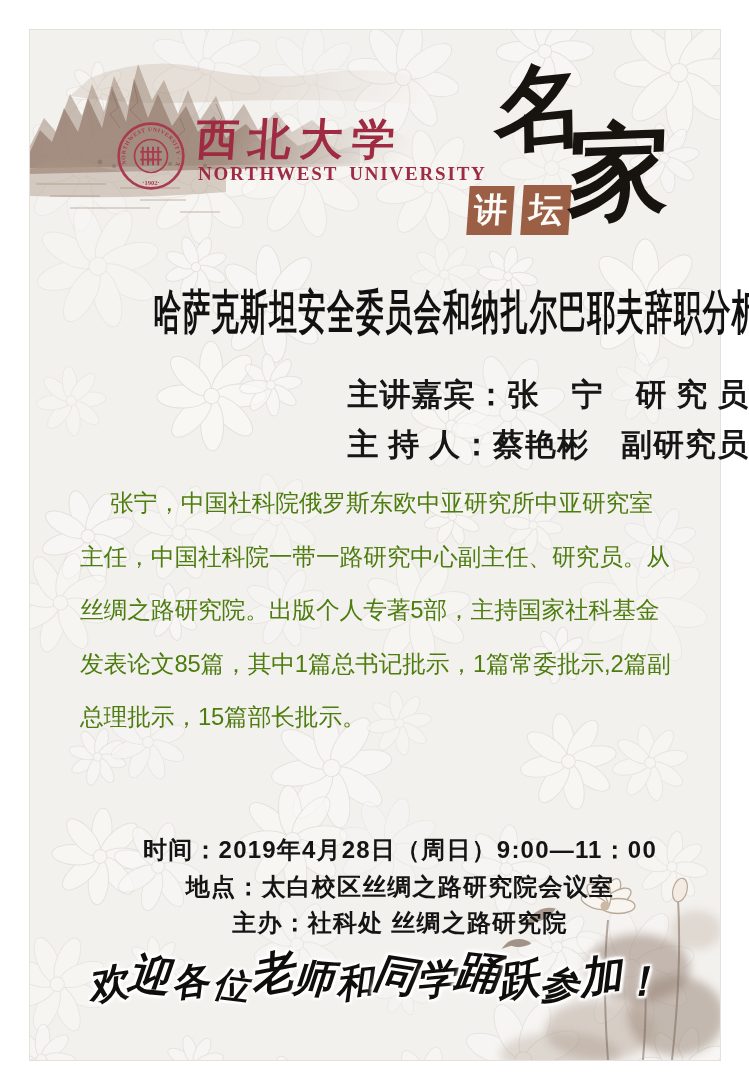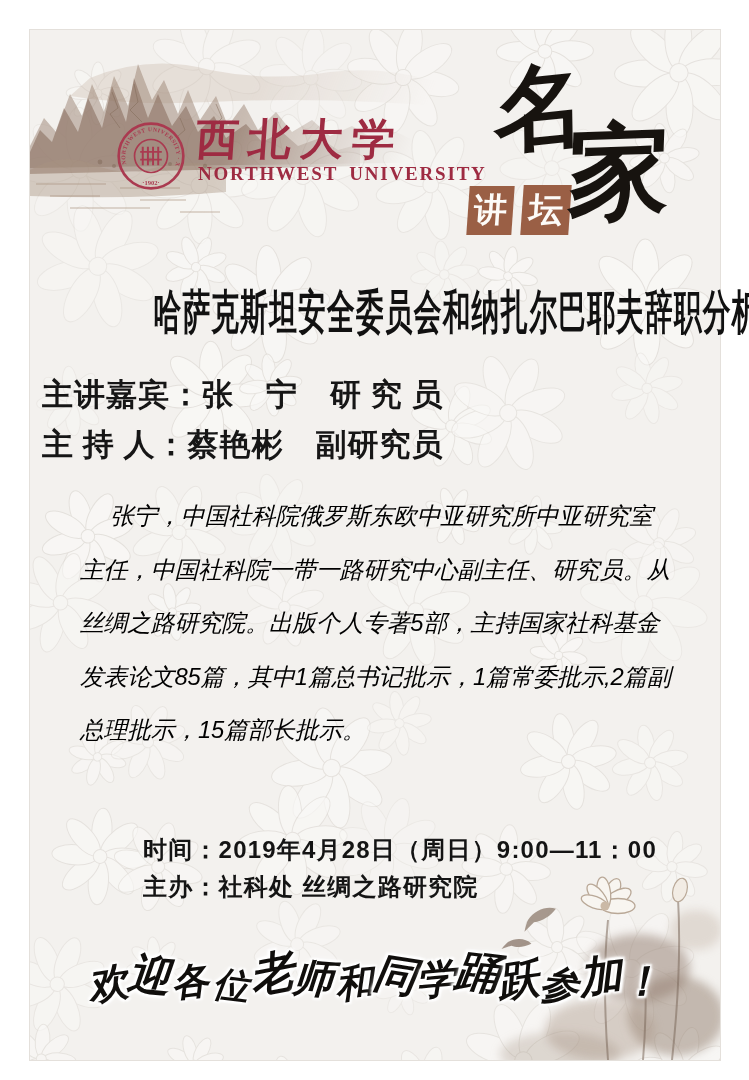--- a/index.html
+++ b/index.html
@@ -34,33 +34,33 @@
   .forum-box{position:absolute;z-index:5;background:#9a5f45;color:#fdfbf8;text-align:center;
         font-family:"Liberation Serif",serif;font-weight:900;}
   .box1{left:468px;top:186px;width:45px;height:49px;font-size:33px;line-height:49px;transform:skewX(-4deg);}
   .box2{left:522px;top:185px;width:48px;height:50px;font-size:34px;line-height:50px;transform:skewX(-4deg);}
   
   .main-title{position:absolute;left:0;right:0;top:281px;z-index:5;text-align:center;
         font-family:"Liberation Serif",serif;font-weight:900;color:#111;
         font-size:47px;line-height:62px;letter-spacing:2px;white-space:nowrap;
         transform:scaleX(.59);transform-origin:50% 50%;}
   
-  .speaker-line{position:absolute;left:42px;right:0;z-index:5;text-align:left;
+  .speaker-line{position:absolute;left:42px;right:0;z-index:5;text-align:right;
         font-family:"Liberation Serif",serif;font-weight:900;color:#161616;
         font-size:31px;white-space:nowrap;letter-spacing:1px;}
   .speaker-1{top:374px;}
   .speaker-2{top:424px;}
   
-  .bio{position:absolute;left:80px;top:489px;width:604px;z-index:5;color:#000000;font-style:italic;}
+  .bio{position:absolute;left:80px;top:476px;width:604px;z-index:5;color:#4d7c0f;}
   .bio .line{white-space:nowrap;height:53.5px;line-height:53.5px;font-size:23.8px;letter-spacing:-.2px;}
   .bio .first{text-indent:30px;}
   
   .details{position:absolute;left:143px;top:832px;z-index:5;color:#141414;
         font-weight:700;font-size:24px;}
-  .details .row{height:36.5px;line-height:36.5px;letter-spacing:1.2px;white-space:nowrap;}
+  .details .row{height:36.5px;line-height:36.5px;letter-spacing:1.2px;white-space:nowrap;text-align:center;}
   
   .welcome{position:absolute;left:0;right:0;top:944px;z-index:7;text-align:center;
         font-family:"Liberation Serif",serif;font-weight:900;font-style:italic;color:#100e0c;
         font-size:40px;line-height:70px;letter-spacing:1px;white-space:nowrap;
         text-shadow:0 0 5px #fff,0 0 9px #fff,2px 2px 2px #fff,-2px -2px 2px #fff,2px -2px 2px #fff,-2px 2px 2px #fff;}
 </style>
 </head>
 <body>
 
 <div class="poster">
@@ -819,19 +819,22 @@
     <div class="line">丝绸之路研究院。出版个人专著5部，主持国家社科基金</div>
     <div class="line">发表论文85篇，其中1篇总书记批示，1篇常委批示,2篇副</div>
     <div class="line">总理批示，15篇部长批示。</div>
   </div>
 
   <div class="details">
     <div class="row">
       <span>时间：</span><span>2019年4月28日（周日）9:00—11：00</span>
     </div>
     <div class="row">
+      <span>地点：</span><span>太白校区丝绸之路研究院会议室</span>
+    </div>
+    <div class="row">
       <span>主办：</span><span>社科处 丝绸之路研究院</span>
     </div>
   </div>
 
   <div class="welcome"><span style="display: inline-block; transform: translateY(5px) rotate(-9deg) scale(1);">欢</span><span style="display: inline-block; transform: translateY(-3px) rotate(5deg) scale(1.07);">迎</span><span style="display: inline-block; transform: translateY(3px) rotate(-7deg) scale(0.94);">各</span><span style="display: inline-block; transform: translateY(7px) rotate(7deg) scale(0.9);">位</span><span style="display: inline-block; transform: translateY(-5px) rotate(-11deg) scale(1.12);">老</span><span style="display: inline-block; transform: translateY(0px) rotate(4deg) scale(1);">师</span><span style="display: inline-block; transform: translateY(5px) rotate(-6deg) scale(0.95);">和</span><span style="display: inline-block; transform: translateY(-3px) rotate(9deg) scale(1.06);">同</span><span style="display: inline-block; transform: translateY(1px) rotate(-5deg) scale(1);">学</span><span style="display: inline-block; transform: translateY(-6px) rotate(7deg) scale(1.1);">踊</span><span style="display: inline-block; transform: translateY(2px) rotate(-9deg) scale(1.04);">跃</span><span style="display: inline-block; transform: translateY(7px) rotate(6deg) scale(0.97);">参</span><span style="display: inline-block; transform: translateY(-2px) rotate(-7deg) scale(1.08);">加</span><span style="display: inline-block; transform: translateY(3px) rotate(-3deg) scale(1.02);">！</span></div>
 
 </div>
 
 </body></html>

